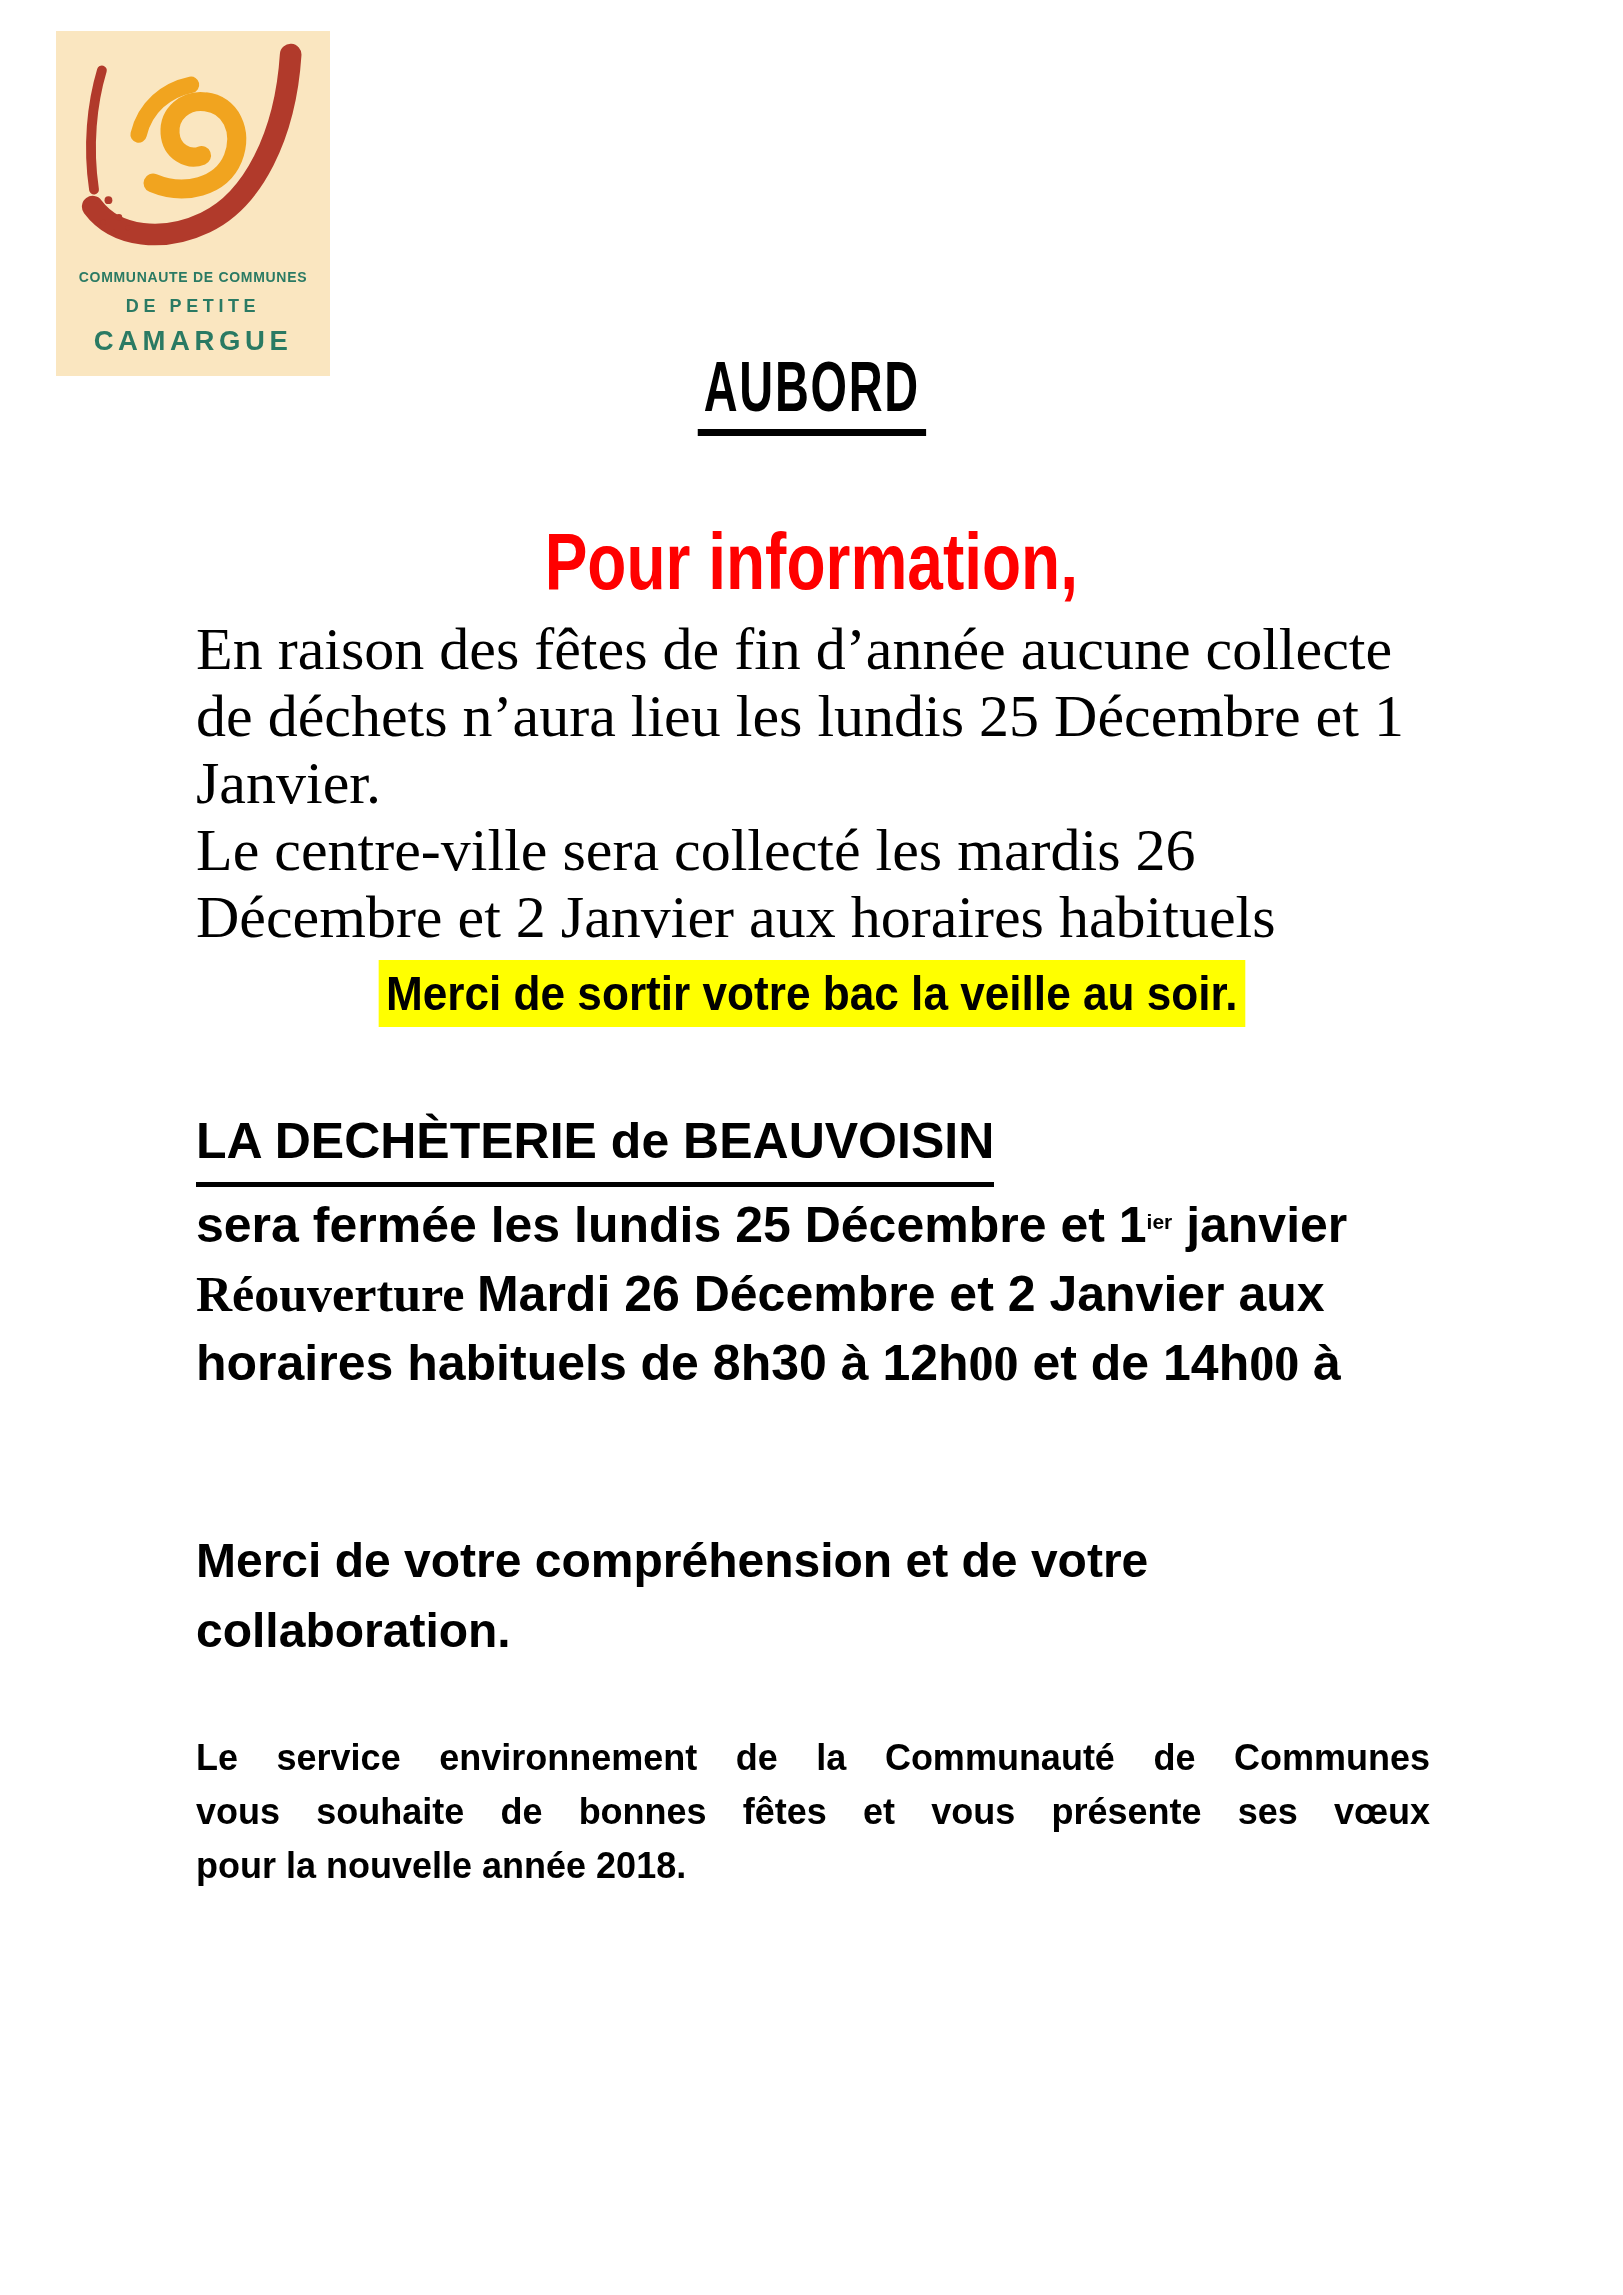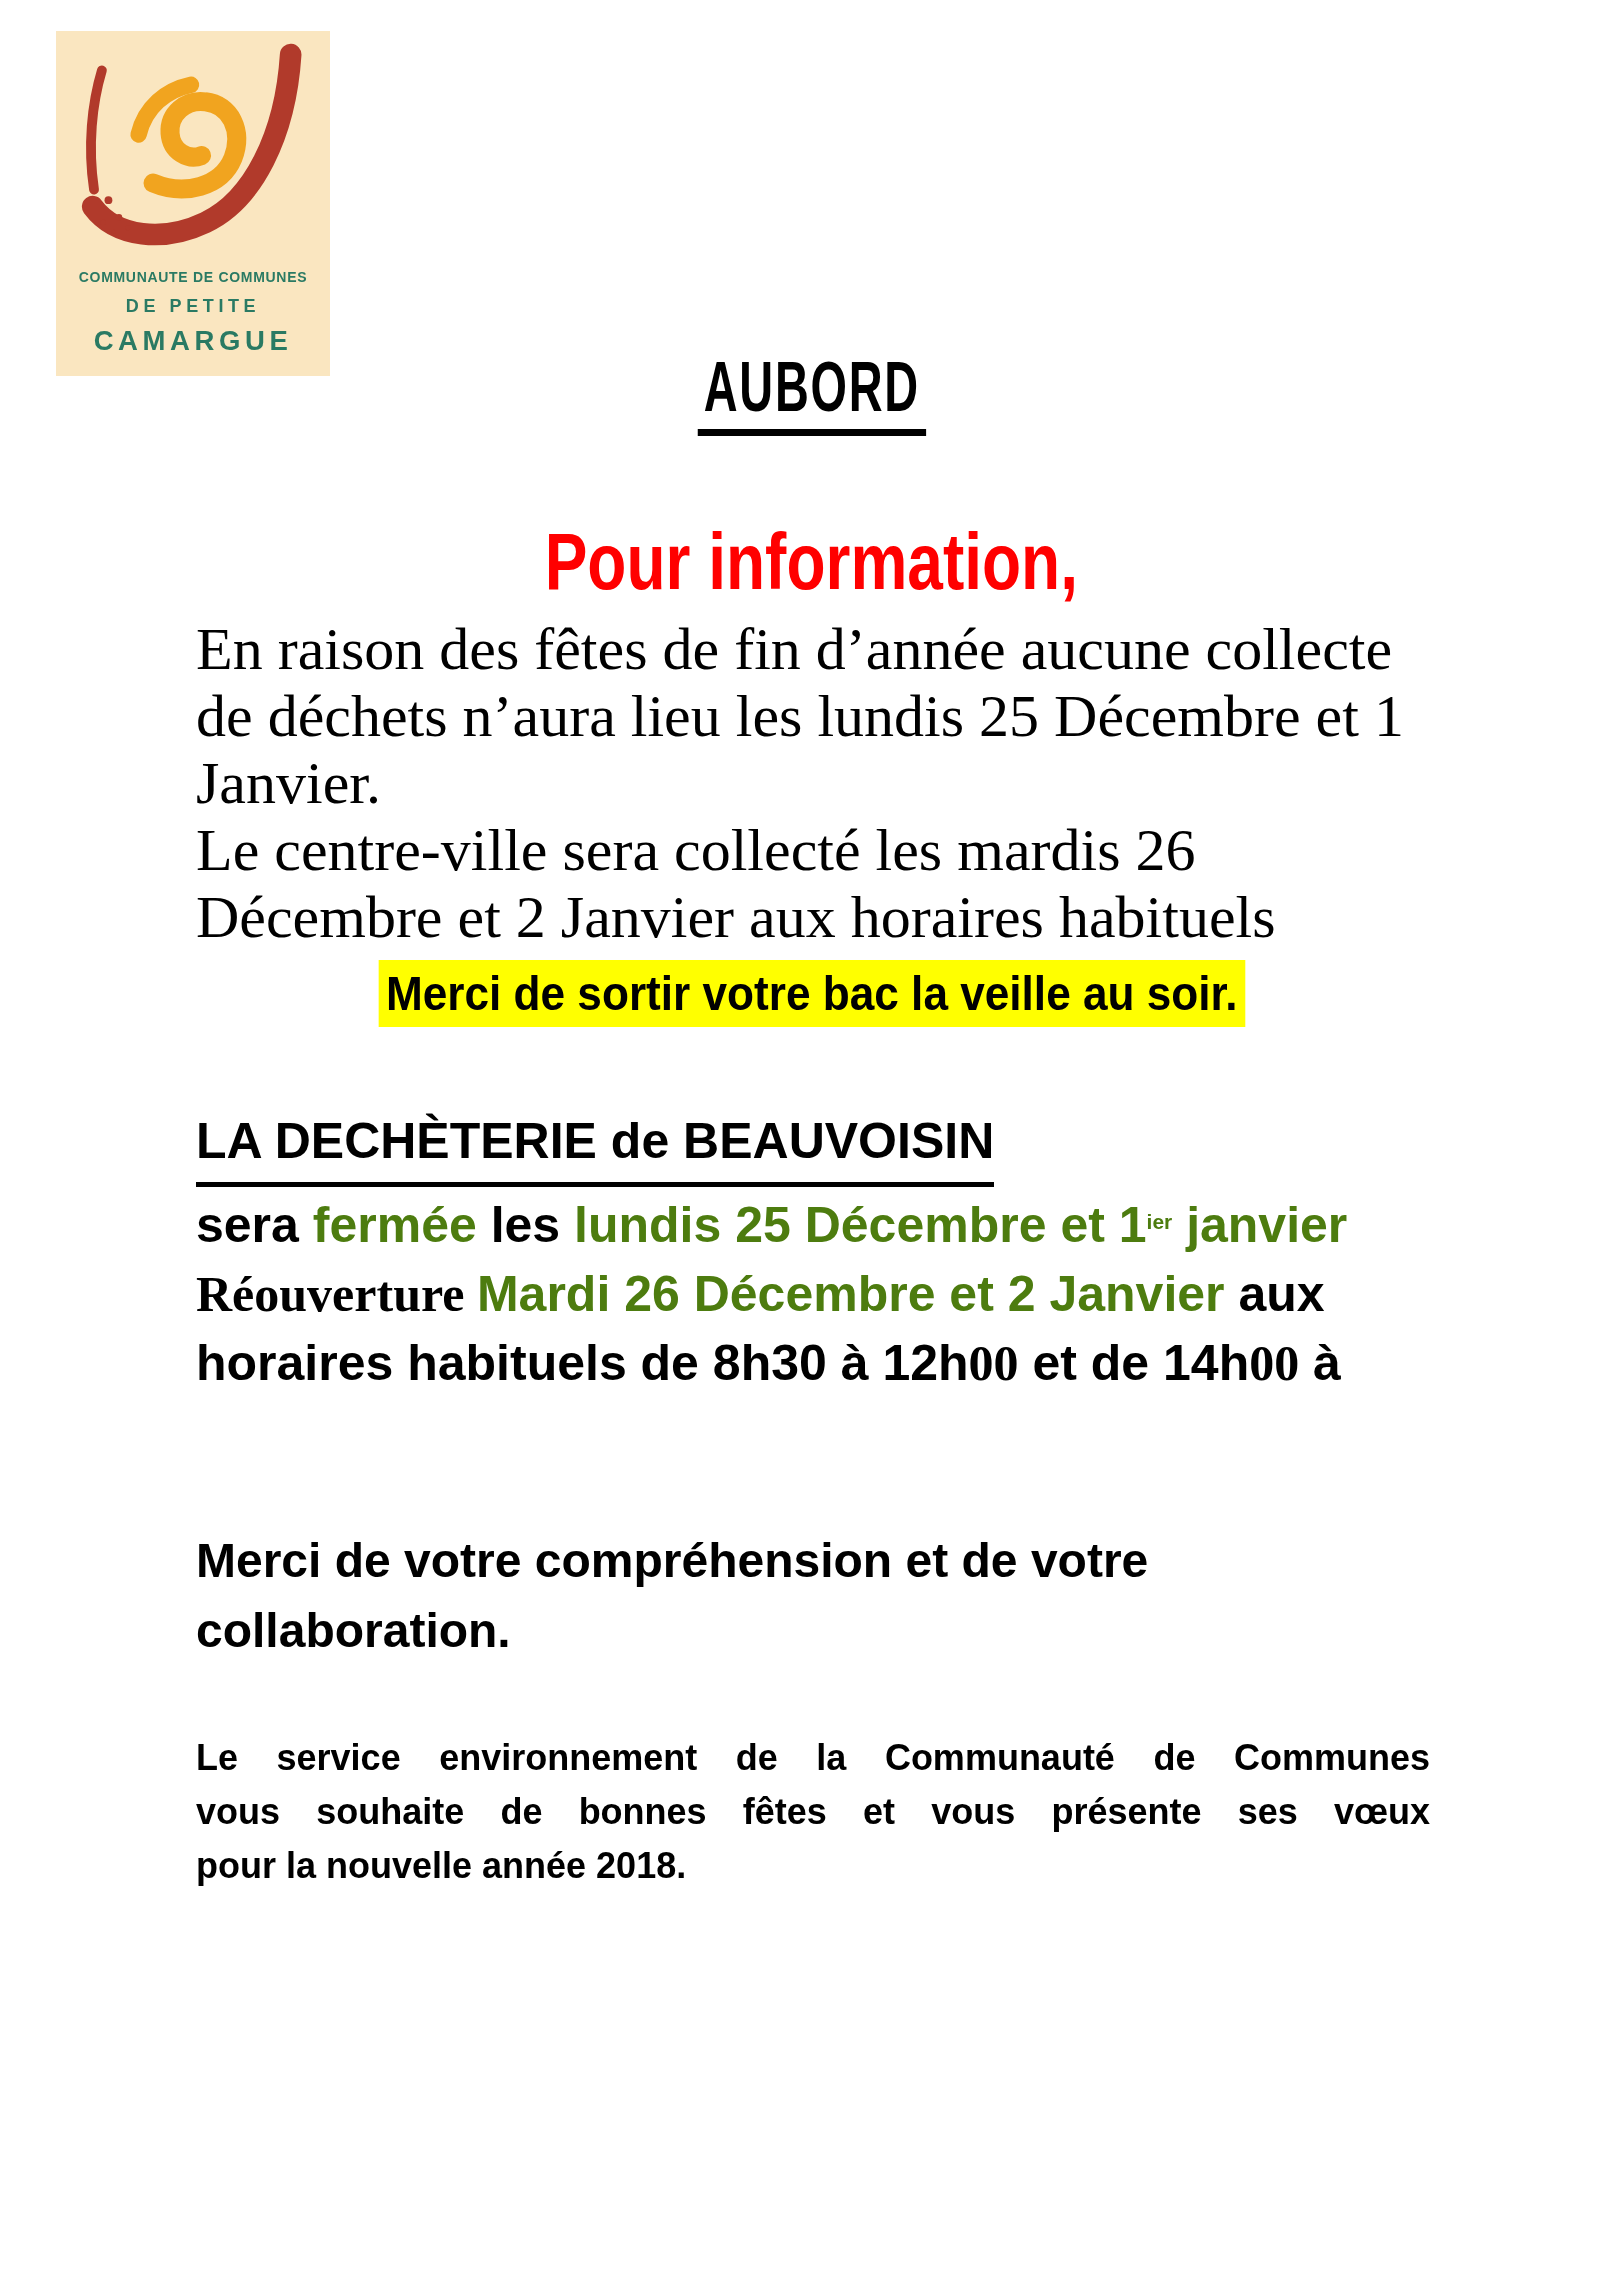--- a/index.html
+++ b/index.html
@@ -89,21 +89,21 @@
     font-weight:bold;
     font-size:50px;
     line-height:69px;
   }
   .dech-heading{
     border-bottom:5.9px solid #000;
     padding-bottom:9px;
     display:inline-block;
     line-height:63px;
   }
-  .red{color:#4d7c0f;}
+  .red{color:#000000;}
   .sup{font-size:0.42em; vertical-align:0.62em;}
   .serif-zeros{font-family:"Liberation Serif", serif;}
 
   .thanks{
     top:1526px;
     font-weight:bold;
     font-size:48px;
     line-height:70px;
   }
 

